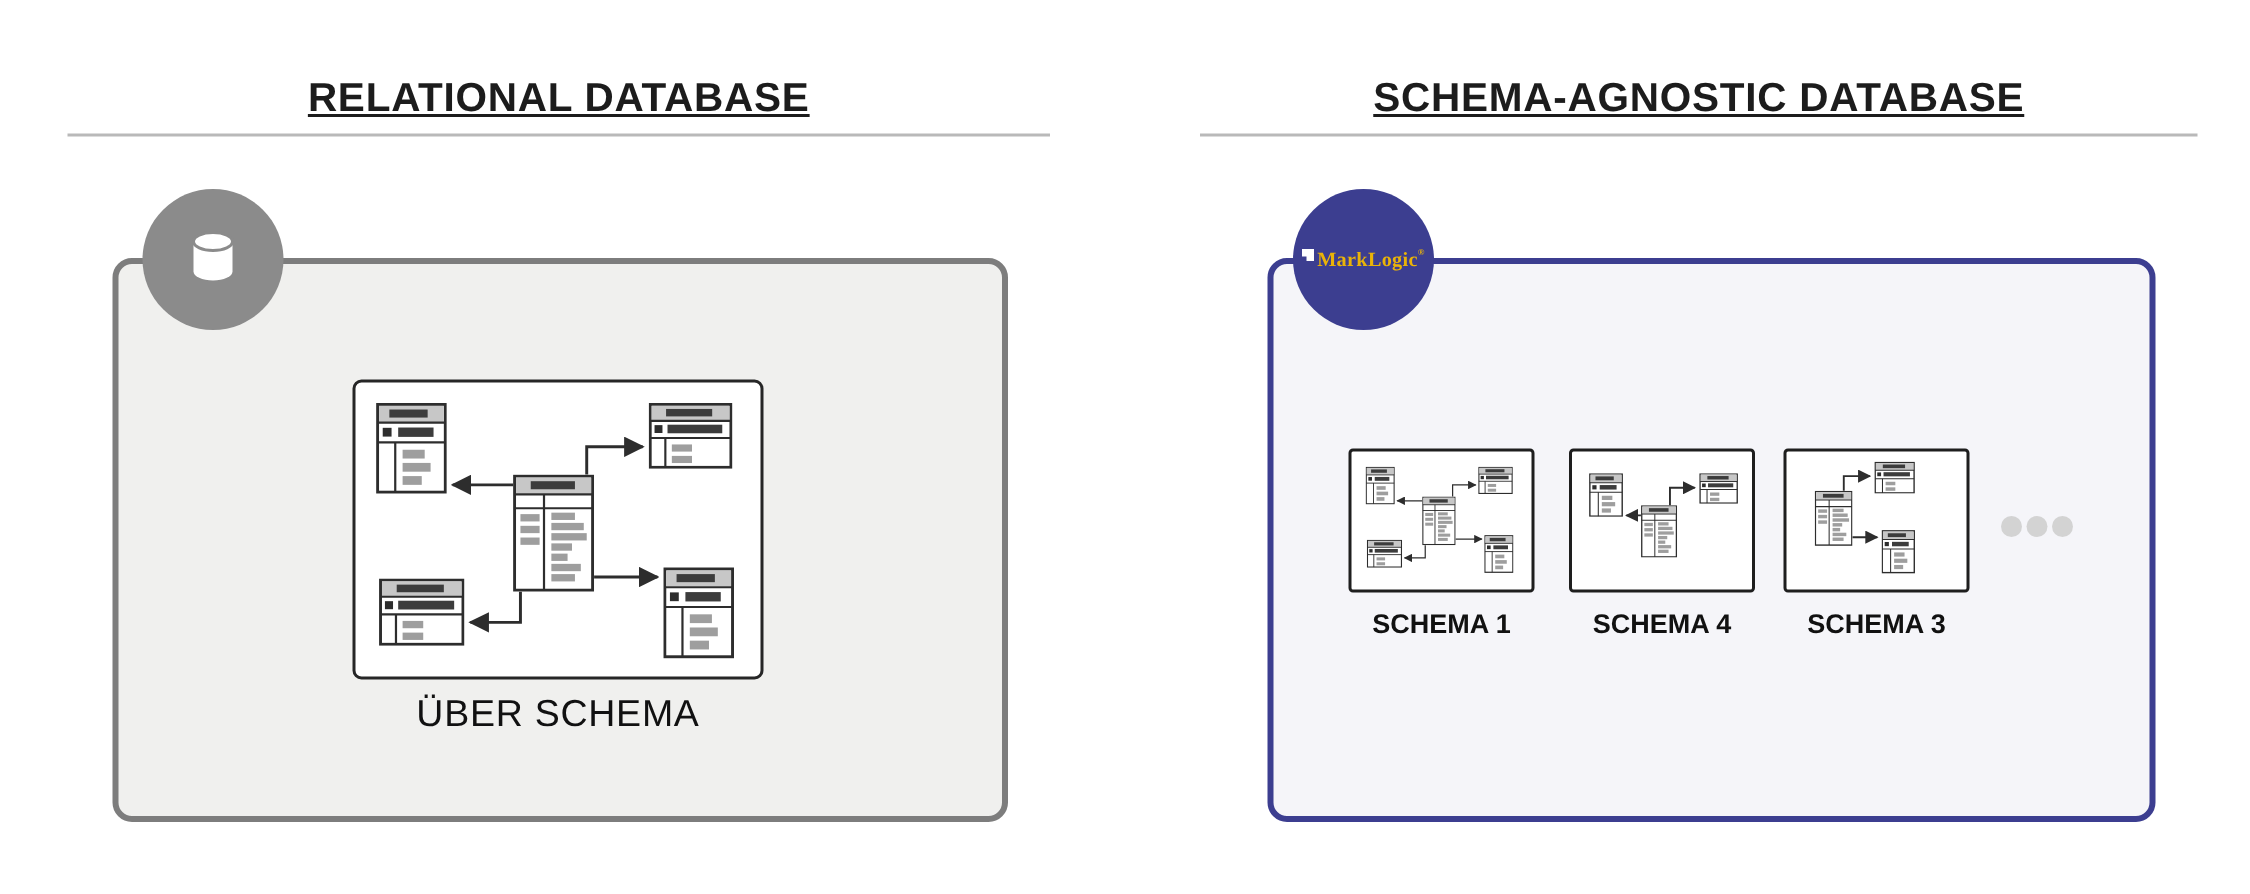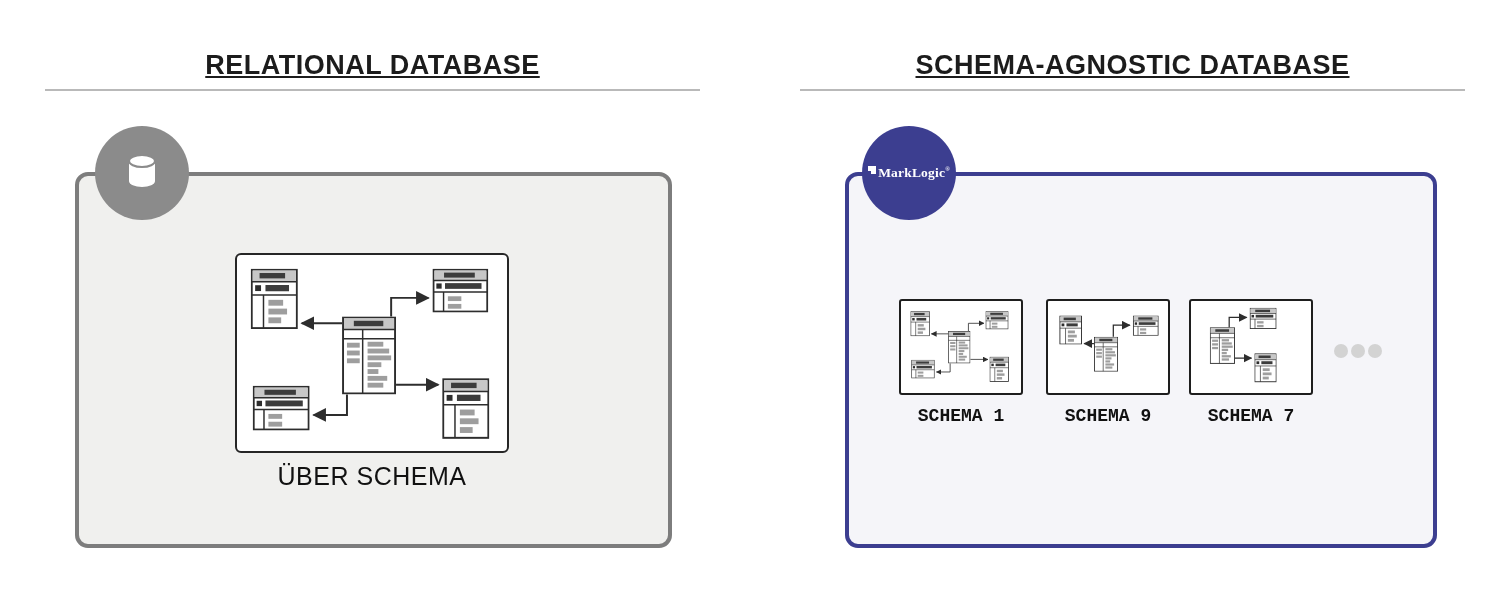--- a/index.html
+++ b/index.html
@@ -31,37 +31,37 @@
 
   .panel{position:absolute;top:172px;height:376px;border-radius:13px;}
   .panel.gray{left:75px;width:597px;background:var(--panel-gray-fill);border:4px solid var(--panel-gray-border);}
   .panel.blue{left:845px;width:592px;background:var(--panel-blue-fill);border:4px solid var(--accent-blue);}
 
   .badge{position:absolute;top:126px;width:94px;height:94px;border-radius:50%;
     display:flex;align-items:center;justify-content:center;z-index:3;}
   .badge.gray{left:95px;background:var(--circle-gray);}
   .badge.blue{left:862px;background:var(--accent-blue);}
 
-  .ml-logo{display:flex;align-items:flex-start;justify-content:center;color:#ffffff;
+  .ml-logo{display:flex;align-items:flex-start;justify-content:center;color:#eab308;
     font-family:"Liberation Serif", serif;font-size:13.5px;font-weight:bold;letter-spacing:.2px;}
   .ml-mark{position:relative;width:8px;height:8px;background:#ffffff;margin:1px 2px 0 0;}
   .ml-mark::after{content:"";position:absolute;left:0;bottom:0;width:3px;height:3px;background:var(--accent-blue);}
   .ml-reg{font-size:6px;line-height:6px;margin-top:1px;}
 
   .uber-box{position:absolute;left:235px;top:253px;width:274px;height:200px;background:#ffffff;
     border:2px solid #262626;border-radius:6px;z-index:2;}
   .uber-box svg{position:absolute;left:-1px;top:-1px;width:272px;height:197px;}
   .uber-label{position:absolute;left:235px;top:462px;width:274px;text-align:center;
     font-size:25px;font-weight:normal;letter-spacing:.5px;color:#111;white-space:nowrap;}
 
   .schema-box{position:absolute;top:299px;width:124px;height:96px;background:#ffffff;
     border:2px solid #1e1e1e;border-radius:3px;}
   .schema-box svg{position:absolute;left:-1px;top:-1px;width:121px;height:93px;}
   .schema-label{position:absolute;top:406px;width:124px;text-align:center;
-    font-size:18px;font-weight:bold;color:#111;white-space:nowrap;font-family:Liberation Mono, monospace;}
+    font-size:18px;font-weight:bold;color:#111;white-space:nowrap;}
   .sb1{left:899px;} .sb2{left:1046px;} .sb3{left:1189px;}
 
   .dots{position:absolute;left:1334px;top:344px;display:flex;gap:3px;}
   .dots span{width:14px;height:14px;border-radius:50%;background:var(--dot);}
 
   .defs-svg{position:absolute;width:0;height:0;}
 </style>
 </head>
 <body>
 
@@ -190,22 +190,22 @@
       <use href="#schema2"></use>
     </svg>
   </div>
   <div class="schema-box sb3">
     <svg viewBox="0 0 124 96">
       <use href="#schema3"></use>
     </svg>
   </div>
 
   <div class="schema-label sb1">SCHEMA 1</div>
-  <div class="schema-label sb2">SCHEMA 9</div>
-  <div class="schema-label sb3">SCHEMA 7</div>
+  <div class="schema-label sb2">SCHEMA 4</div>
+  <div class="schema-label sb3">SCHEMA 3</div>
 
   <div class="dots">
     <span></span>
     <span></span>
     <span></span>
   </div>
 
 </div>
 
 </body></html>

